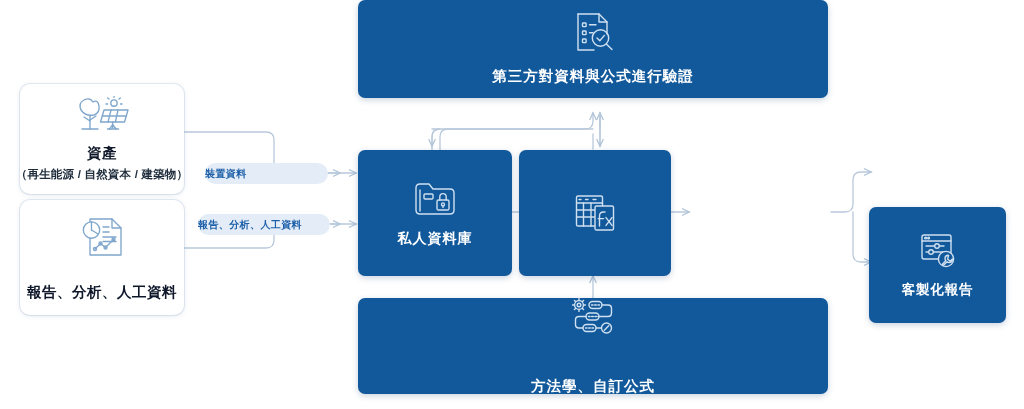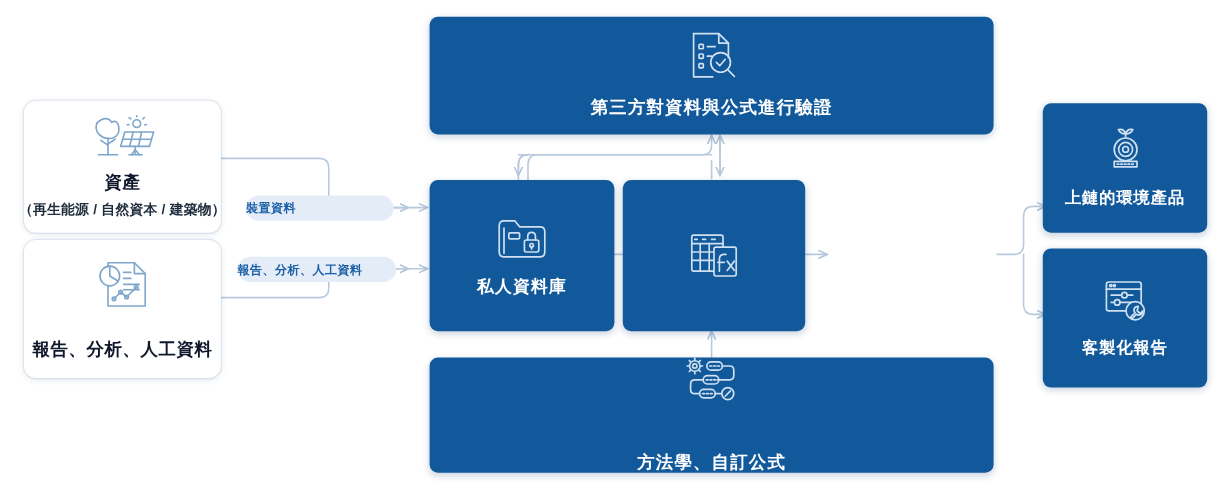--- a/index.html
+++ b/index.html
@@ -206,21 +206,21 @@
     <div class="src-title" style="margin-top:14px;">報告、分析、人工資料</div>
   </div>
 
   <div class="pill" style="left:205px; top:163px; width:123px; height:21px;">
     <span>裝置資料</span>
   </div>
   <div class="pill" style="left:198px; top:214px; width:132px; height:21px;">
     <span>報告、分析、人工資料</span>
   </div>
 
-  <div class="bbox wide" style="left:358px; top:14px; width:470px; height:98px;">
+  <div class="bbox wide" style="left:358px; top:0; width:470px; height:98px;">
     <span class="ic">
       <svg width="46" height="46" viewBox="0 0 46 46" fill="none" stroke="#cfe0f0" stroke-width="1.4" stroke-linecap="round" stroke-linejoin="round">
         <path d="M8 4 H29 L37 12 V24"></path>
         <path d="M8 4 V40 H24"></path>
         <path d="M29 4 V12 H37"></path>
         <rect x="12.5" y="13" width="3.6" height="3.6" rx="0.7"></rect>
         <rect x="12.5" y="21" width="3.6" height="3.6" rx="0.7"></rect>
         <rect x="12.5" y="29" width="3.6" height="3.6" rx="0.7"></rect>
         <path d="M19.5 14.8 H26"></path>
           <path d="M19.5 22.8 H23"></path>
@@ -293,39 +293,20 @@
         <rect x="14" y="28.5" width="13" height="7" rx="3.5"></rect>
         <path d="M16.5 32 H24.5" stroke-dasharray="1.6 1.6"></path>
         <path d="M27 32 H32"></path>
         <circle cx="37.5" cy="32" r="5"></circle>
         <path d="M39.7 29.8 L35.3 34.2"></path>
       </svg>
     </span>
     <div class="lbl">方法學、自訂公式</div>
   </div>
 
-  <div class="bbox small" style="left:869px; top:86px; width:137px; height:108px;">
-    <span class="ic">
-      <svg width="42" height="40" viewBox="0 0 42 40" fill="none" stroke="#cfe0f0" stroke-width="1.4" stroke-linecap="round" stroke-linejoin="round">
-        <path d="M21 9 V5.5"></path>
-        <path d="M21 6.5 Q16.5 6.5 15 3 Q19.5 1.8 21 6.5Z"></path>
-        <path d="M21 6.5 Q25.5 6.5 27 3 Q22.5 1.8 21 6.5Z"></path>
-        <circle cx="21" cy="19.5" r="9.5"></circle>
-        <circle cx="21" cy="19.5" r="5.8"></circle>
-        <circle cx="21" cy="19.5" r="2.4"></circle>
-        <path d="M11.5 29.5 H30.5 V34 H11.5 Z"></path>
-        <path d="M14 31.8 H15.3"></path>
-          <path d="M17 31.8 H18.3"></path>
-        <path d="M20 31.8 H21.3"></path>
-          <path d="M23 31.8 H24.3"></path>
-        <path d="M26 31.8 H27.3"></path>
-      </svg>
-    </span>
-    <div class="lbl">上鏈的環境產品</div>
-  </div>
 
   <div class="bbox small" style="left:869px; top:207px; width:137px; height:116px;">
     <span class="ic">
       <svg width="42" height="40" viewBox="0 0 42 40" fill="none" stroke="#cfe0f0" stroke-width="1.4" stroke-linecap="round" stroke-linejoin="round">
         <rect x="5" y="5" width="29" height="24" rx="2"></rect>
         <path d="M5 11 H34"></path>
         <circle cx="8.6" cy="8" r="0.9"></circle>
           <circle cx="11.6" cy="8" r="0.9"></circle>
         <path d="M9 16 H27"></path>
         <circle cx="20" cy="16" r="2.3" fill="#12599c"></circle>

